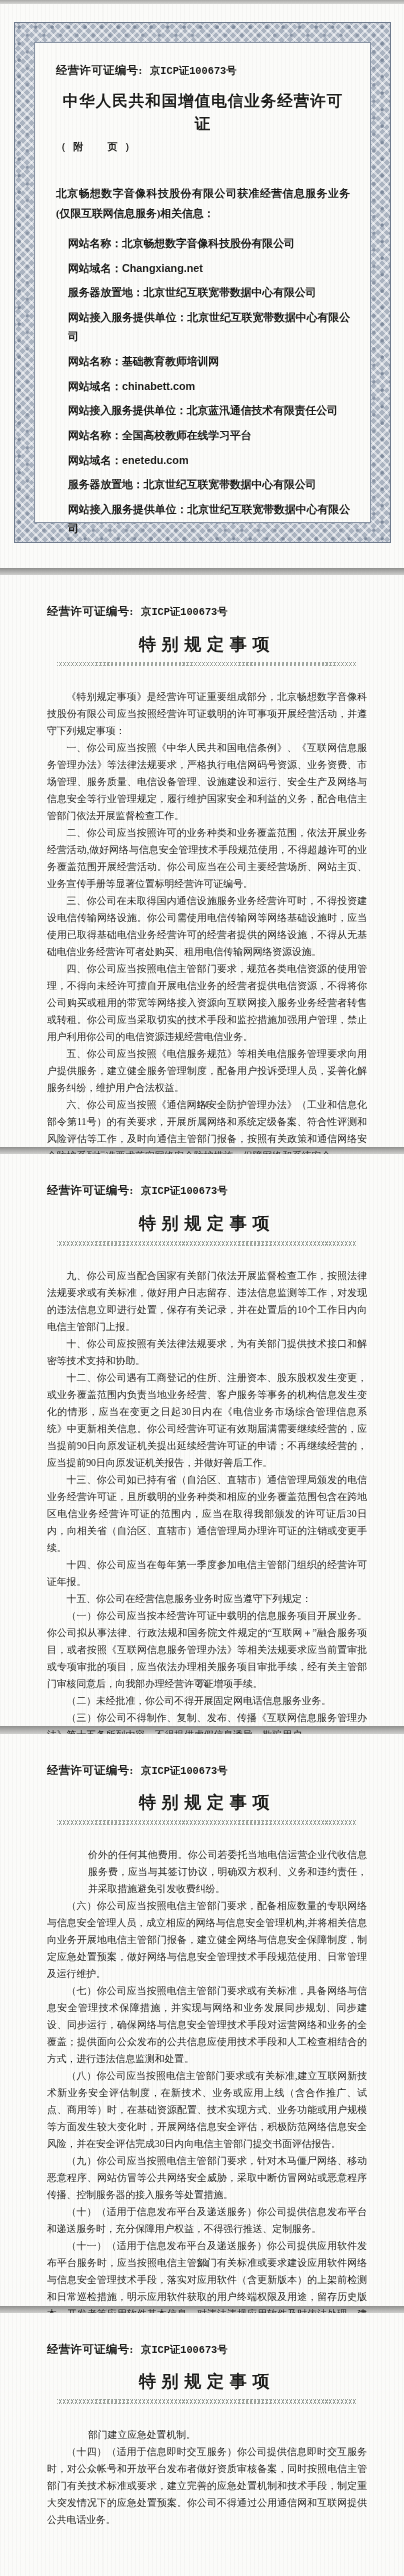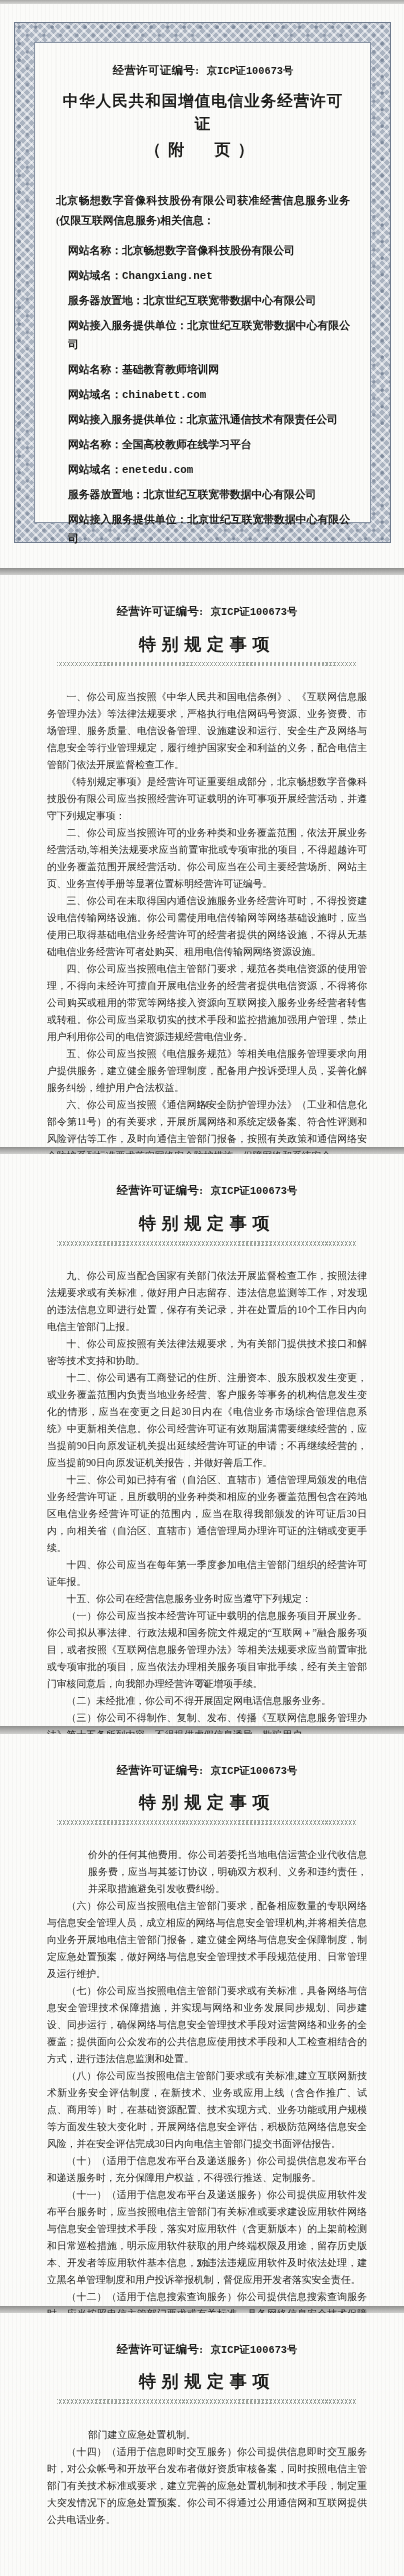--- a/index.html
+++ b/index.html
@@ -28,34 +28,34 @@
       radial-gradient(circle at 12.4px 12.4px, #8b96a7 1.5px, transparent 2.1px),
       repeating-linear-gradient(45deg,  rgba(255,255,255,.50) 0 2.1px, transparent 2.1px 6.2px),
       repeating-linear-gradient(-45deg, rgba(255,255,255,.50) 0 2.1px, transparent 2.1px 6.2px);
     background-size:16.5px 16.5px,16.5px 16.5px,auto,auto;
   }
   .cert-inner{
     background:#fbfbf9;border:0.5px solid #8893a3;height:100%;box-sizing:border-box;
     padding:20.6px 19.6px 0 20.6px;position:relative;
     background-image:repeating-linear-gradient(90deg, rgba(120,120,118,.04) 0 1px, transparent 1px 4.1px);
   }
-  .lic-line{white-space:nowrap;text-align:center;}
+  .lic-line{white-space:nowrap;}
   .lic-label{font-size:11.3px;font-weight:700;letter-spacing:0.5px;}
   .lic-value{font-size:10.3px;font-weight:600;margin-left:5.2px;font-family:"Liberation Mono","DejaVu Sans Mono",monospace;}
   .cert-title{
     margin:11.3px 0 0 0;text-align:center;font-size:15.5px;font-weight:700;
     letter-spacing:1px;line-height:23px;
   }
-  .cert-subtitle{text-align:center;font-size:16px;font-weight:700;letter-spacing:7.2px;margin-top:4.1px;}
+  .cert-subtitle{text-align:left;font-size:10px;font-weight:700;letter-spacing:7.2px;margin-top:4.1px;}
   .cert-intro{
     margin:29px 0 0 0;font-size:10.8px;font-weight:700;line-height:20.6px;text-align:justify;
   }
   .entries{margin-top:10.3px;}
   .entry{font-size:10.8px;font-weight:700;line-height:19px;margin-top:5.7px;text-align:justify;padding-left:12px;}
-  .entry .mono{font-family:Liberation Mono, monospace;font-weight:600;}
+  .entry .mono{font-family:Liberation Sans, sans-serif;font-weight:600;}
   
   .prov-page{height:572px;padding:29px 38px 0 47px;}
   .prov-page.last{height:560px;}
   .prov-title{
     margin:13.4px 0 0 0;text-align:center;font-size:17px;font-weight:700;letter-spacing:5.7px;
   }
   .title-rule{
     height:4.6px;width:300px;margin:6.2px auto 0;
     background:
       repeating-linear-gradient(115deg, #9aa19a 0 1px, transparent 1px 3.6px),
@@ -105,23 +105,23 @@
   <div class="sep"></div>
 
   <section class="page prov-page">
     <div class="lic-line">
       <span class="lic-label">经营许可证编号:</span>
       <span class="lic-value">京ICP证100673号</span>
     </div>
     <h2 class="prov-title">特别规定事项</h2>
     <div class="title-rule"></div>
     <div class="prov-body">
+      <p>《特别规定事项》是经营许可证重要组成部分，北京畅想数字音像科技股份有限公司应当按照经营许可证载明的许可事项开展经营活动，并遵守下列规定事项：</p>
       <p>一、你公司应当按照《中华人民共和国电信条例》、《互联网信息服务管理办法》等法律法规要求，严格执行电信网码号资源、业务资费、市场管理、服务质量、电信设备管理、设施建设和运行、安全生产及网络与信息安全等行业管理规定，履行维护国家安全和利益的义务，配合电信主管部门依法开展监督检查工作。</p>
-      <p>《特别规定事项》是经营许可证重要组成部分，北京畅想数字音像科技股份有限公司应当按照经营许可证载明的许可事项开展经营活动，并遵守下列规定事项：</p>
-      <p>二、你公司应当按照许可的业务种类和业务覆盖范围，依法开展业务经营活动,等相关法规要求应当前置审批或专项审批的项目，不得超越许可的业务覆盖范围开展经营活动。你公司应当在公司主要经营场所、网站主页、业务宣传手册等显著位置标明经营许可证编号。</p>
+      <p>二、你公司应当按照许可的业务种类和业务覆盖范围，依法开展业务经营活动,做好网络与信息安全管理技术手段规范使用，不得超越许可的业务覆盖范围开展经营活动。你公司应当在公司主要经营场所、网站主页、业务宣传手册等显著位置标明经营许可证编号。</p>
       <p>三、你公司在未取得国内通信设施服务业务经营许可时，不得投资建设电信传输网络设施。你公司需使用电信传输网等网络基础设施时，应当使用已取得基础电信业务经营许可的经营者提供的网络设施，不得从无基础电信业务经营许可者处购买、租用电信传输网网络资源设施。</p>
       <p>四、你公司应当按照电信主管部门要求，规范各类电信资源的使用管理，不得向未经许可擅自开展电信业务的经营者提供电信资源，不得将你公司购买或租用的带宽等网络接入资源向互联网接入服务业务经营者转售或转租。你公司应当采取切实的技术手段和监控措施加强用户管理，禁止用户利用你公司的电信资源违规经营电信业务。</p>
       <p>五、你公司应当按照《电信服务规范》等相关电信服务管理要求向用户提供服务，建立健全服务管理制度，配备用户投诉受理人员，妥善化解服务纠纷，维护用户合法权益。</p>
       <p>六、你公司应当按照《通信网络安全防护管理办法》（工业和信息化部令第11号）的有关要求，开展所属网络和系统定级备案、符合性评测和风险评估等工作，及时向通信主管部门报备，按照有关政策和通信网络安全防护系列标准要求落实网络安全防护措施，保障网络和系统安全。</p>
       <p>七、你公司应当按照国家用户信息保护有关法律法规和《电信和互联网用户个人信息保护规定》（工业和信息化部令第24号）要求，开展用户信息保护工作，落实企业网络与信息安全主体责任，完善管理制度和技术手段，规范用户信息和网络数据采集、传输、存储、使用和销毁等行为，加强数据访问权限管理，防止用户信息和数据泄露。</p>
       <p>八、你公司应当按照电信主管部门要求，在发生大规模用户个人信息泄露事件、影响众多用户的服务中断事件等重大网络安全事件时，立即采取应急措施，控制影响范围，消除事件危害，并第一时间向电信主管部门报告，根据电信主管部门要求采取应急处置措施。</p>
     </div>
     <div class="page-num">1/4</div>
   </section>
 
@@ -157,20 +157,21 @@
       <span class="lic-label">经营许可证编号:</span>
       <span class="lic-value">京ICP证100673号</span>
     </div>
     <h2 class="prov-title">特别规定事项</h2>
     <div class="title-rule"></div>
     <div class="prov-body">
       <p class="cont">价外的任何其他费用。你公司若委托当地电信运营企业代收信息服务费，应当与其签订协议，明确双方权利、义务和违约责任，并采取措施避免引发收费纠纷。</p>
       <p>（六）你公司应当按照电信主管部门要求，配备相应数量的专职网络与信息安全管理人员，成立相应的网络与信息安全管理机构,并将相关信息向业务开展地电信主管部门报备，建立健全网络与信息安全保障制度，制定应急处置预案，做好网络与信息安全管理技术手段规范使用、日常管理及运行维护。</p>
       <p>（七）你公司应当按照电信主管部门要求或有关标准，具备网络与信息安全管理技术保障措施，并实现与网络和业务发展同步规划、同步建设、同步运行，确保网络与信息安全管理技术手段对运营网络和业务的全覆盖；提供面向公众发布的公共信息应使用技术手段和人工检查相结合的方式，进行违法信息监测和处置。</p>
       <p>（八）你公司应当按照电信主管部门要求或有关标准,建立互联网新技术新业务安全评估制度，在新技术、业务或应用上线（含合作推广、试点、商用等）时，在基础资源配置、技术实现方式、业务功能或用户规模等方面发生较大变化时，开展网络信息安全评估，积极防范网络信息安全风险，并在安全评估完成30日内向电信主管部门提交书面评估报告。</p>
+      <p>（九）你公司应当按照电信主管部门要求，针对木马僵尸网络、移动恶意程序、网站仿冒等公共网络安全威胁，采取中断仿冒网站或恶意程序传播、控制服务器的接入服务等处置措施。</p>
       <p>（十）（适用于信息发布平台及递送服务）你公司提供信息发布平台和递送服务时，充分保障用户权益，不得强行推送、定制服务。</p>
       <p>（十一）（适用于信息发布平台及递送服务）你公司提供应用软件发布平台服务时，应当按照电信主管部门有关标准或要求建设应用软件网络与信息安全管理技术手段，落实对应用软件（含更新版本）的上架前检测和日常巡检措施，明示应用软件获取的用户终端权限及用途，留存历史版本、开发者等应用软件基本信息，对违法违规应用软件及时依法处理，建立黑名单管理制度和用户投诉举报机制，督促应用开发者落实安全责任。</p>
       <p>（十二）（适用于信息搜索查询服务）你公司提供信息搜索查询服务时，应当按照电信主管部门要求或有关标准，具备网络信息安全技术保障措施，不得向用户推送或推荐违法信息。</p>
       <p>（十三）（适用于信息社区平台服务）你公司提供信息社区平台服务时，对公众帐号和开放平台发布者做好资质审核备案，对违反国家相关法律法规或协议约定的，视情节采取警示、限制发布、暂停更新直至关闭账号等措施。你公司应依照有关法律规定，配合电信主管</p>
     </div>
     <div class="page-num">3/4</div>
   </section>
 
   <div class="sep"></div>
 

